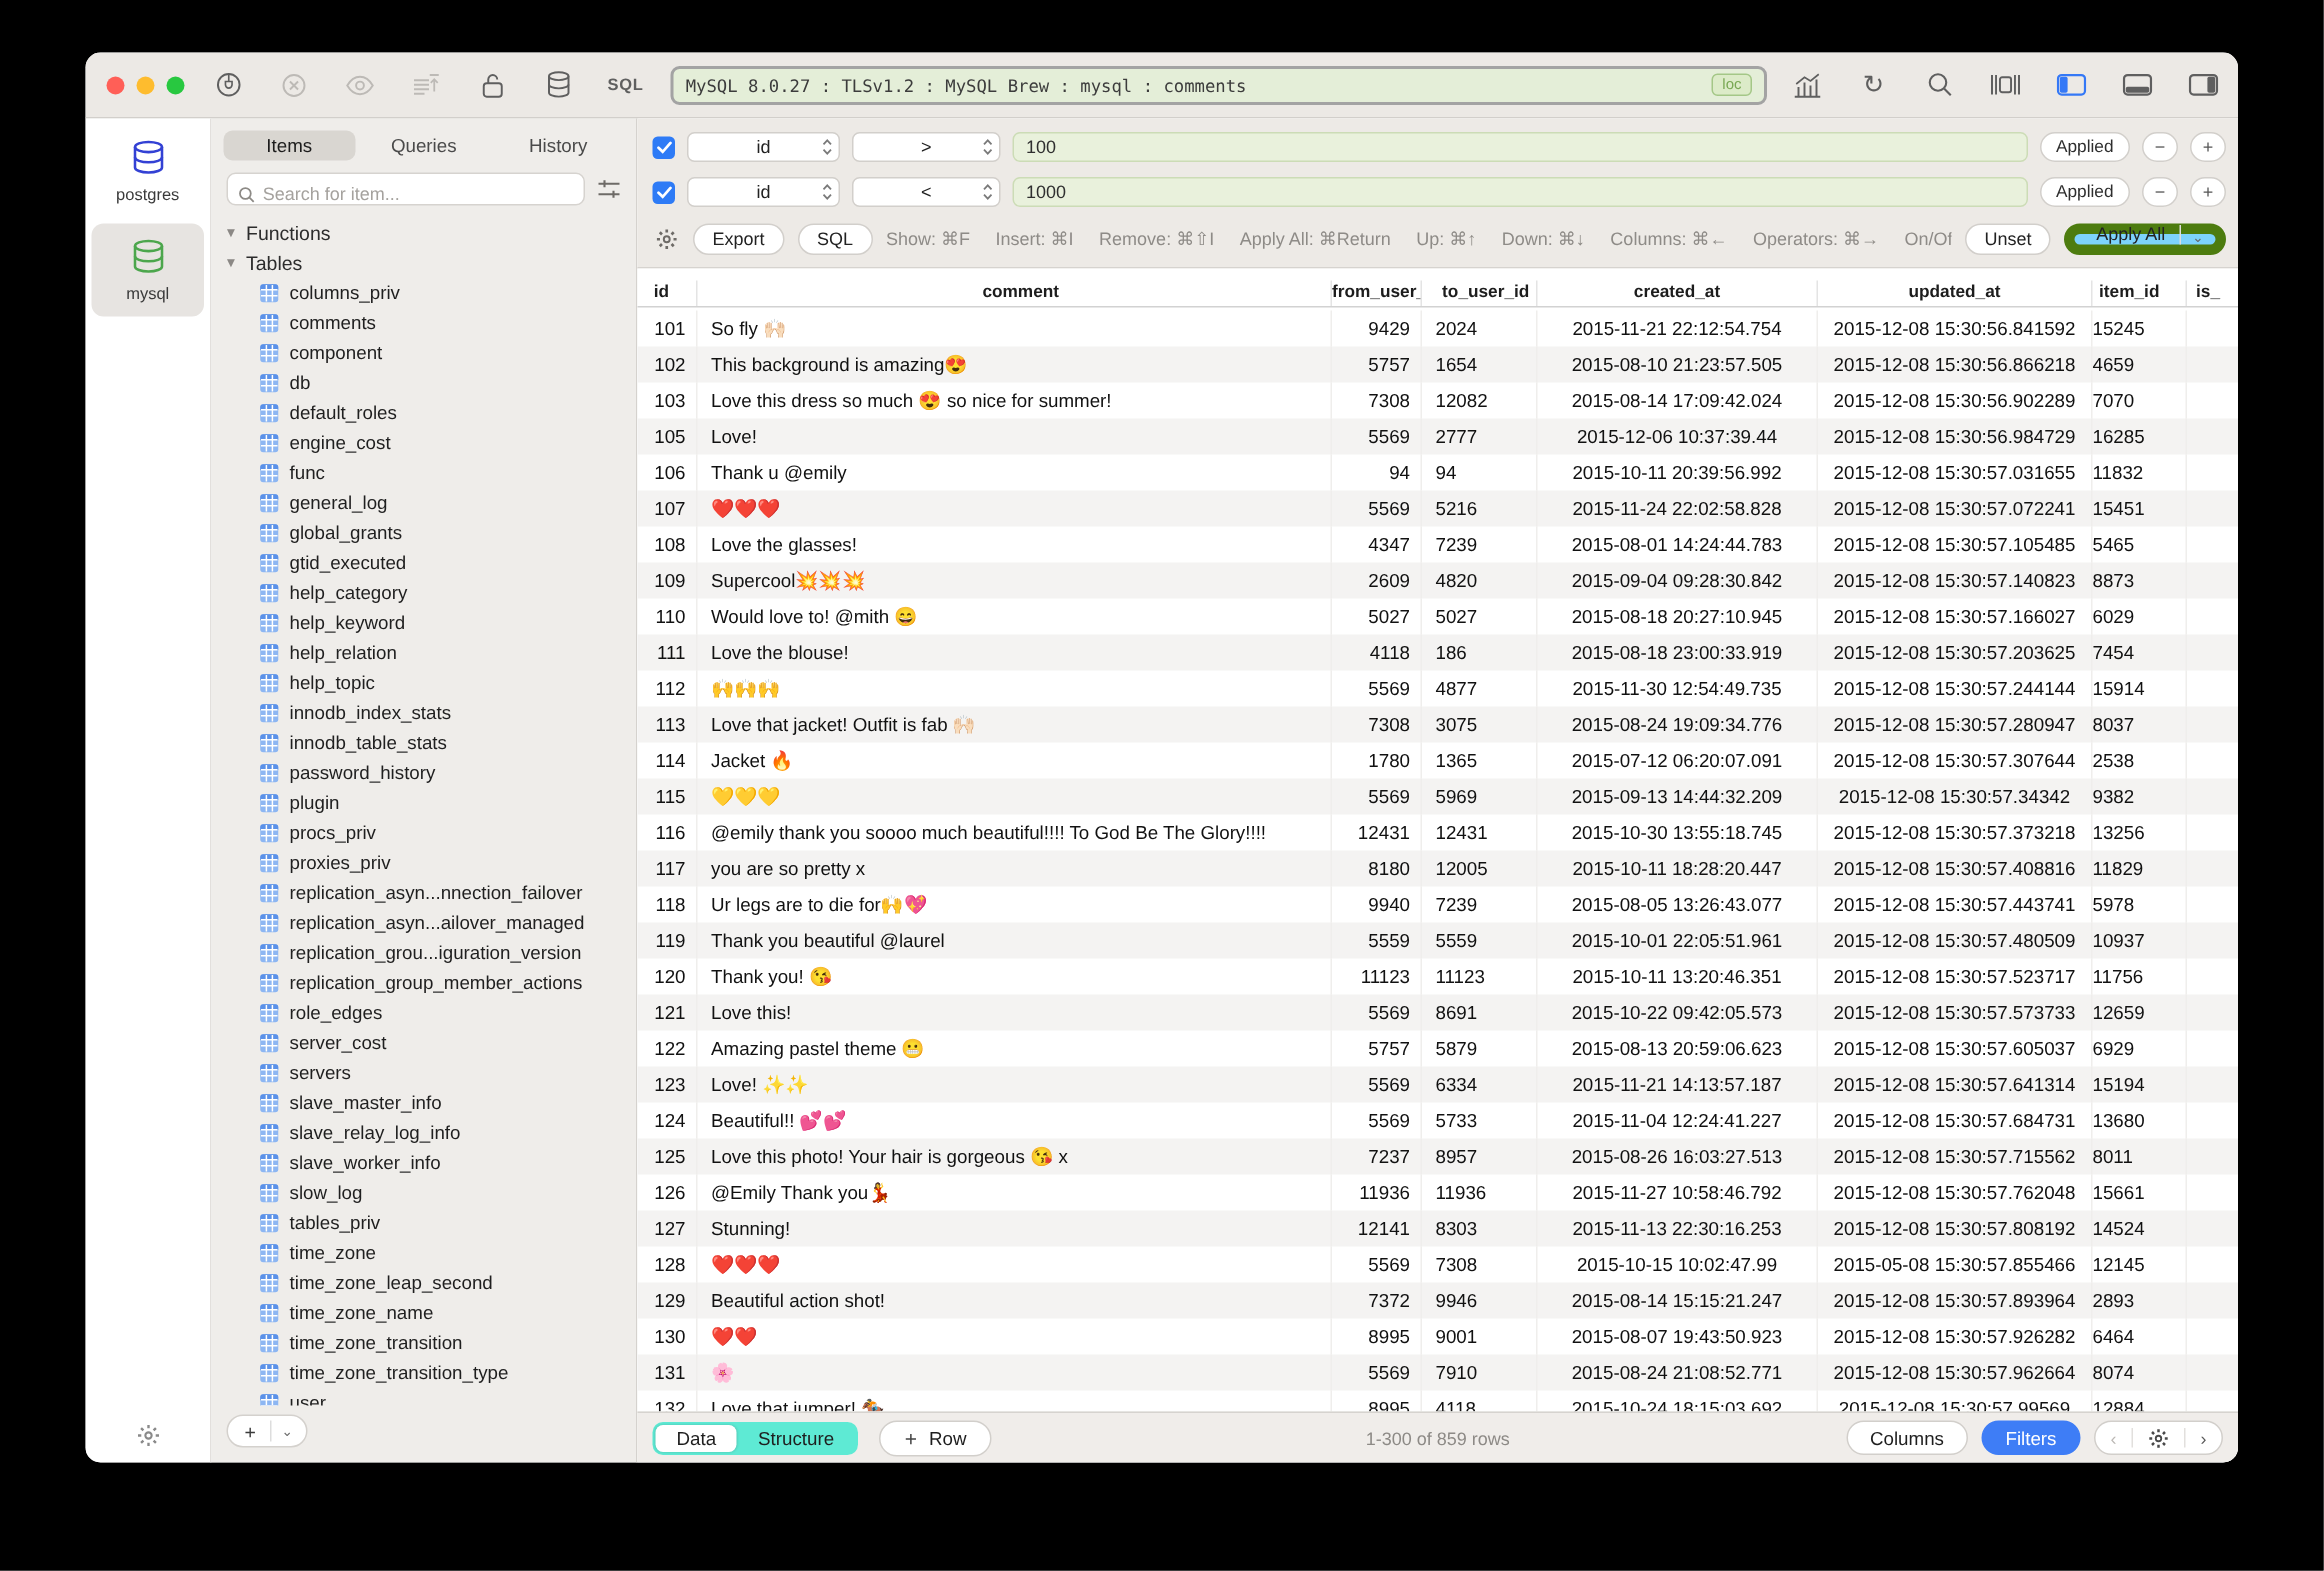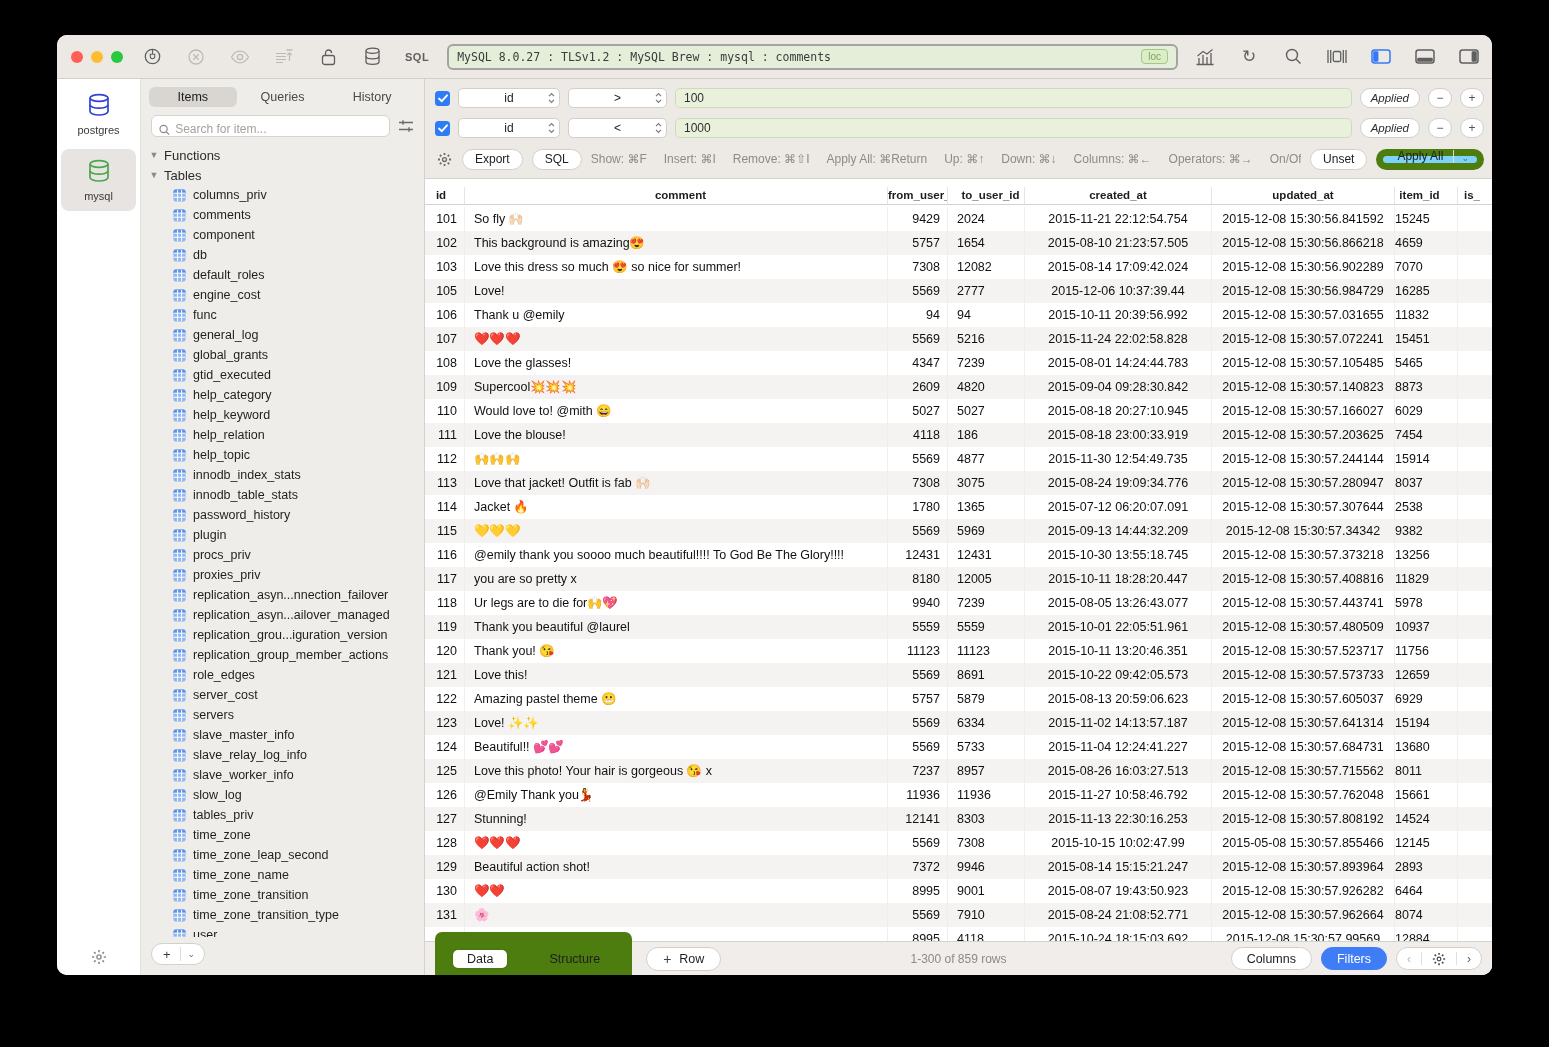--- a/index.html
+++ b/index.html
@@ -60,21 +60,21 @@
   .main { flex:1; display:flex; flex-direction:column; min-width:0; background:#fff; }
   .filter-panel { background:#edeae6; border-bottom:1px solid #d6d3cf; padding:9px 8px 8px 10px; flex:0 0 auto; }
   .filter-row { display:flex; align-items:center; gap:8px; height:20px; margin-bottom:10px; }
   .fcheck { width:15px; height:15px; border-radius:3.5px; background:#2e7bf6; display:flex; align-items:center; justify-content:center; flex:0 0 auto; }
   .fselect { background:#fff; border:1px solid #d2cfcb; border-radius:5px; height:20px; display:flex; align-items:center; font-size:12px; color:#222; position:relative; justify-content:center; }
   .fselect .lbl { flex:1; text-align:center; }
   .fselect .steppers { position:absolute; right:4px; top:3px; color:#7a7a7a; }
   .fsel-col { width:102px; }
   .fsel-op { width:99px; }
   .fvalue { flex:1; height:20px; background:#e9f1dc; border:1px solid #ccdcb6; border-radius:5px; font-size:12px; color:#2f2f2f; display:flex; align-items:center; padding:0 8px; }
-  .pill-btn { background:#fff; border:1px solid #d2cfcb; border-radius:10px; height:20px; font-size:11.5px; color:#2e2e2e; display:flex; align-items:center; justify-content:center; padding:0 10px;font-style:italic; }
+  .pill-btn { background:#fff; border:1px solid #d2cfcb; border-radius:10px; height:20px; font-size:11.5px; color:#2e2e2e; display:flex; align-items:center; justify-content:center; padding:0 10px; }
   .round-btn { width:24px; height:20px; background:#fff; border:1px solid #d2cfcb; border-radius:10px; font-size:12px; color:#555; display:flex; align-items:center; justify-content:center; }
   .filter-toolbar { display:flex; align-items:center; gap:9px; height:22px; }
   .ft-gear { color:#6e6b67; width:18px; display:flex; justify-content:center; }
   .ft-btn { background:#fff; border:1px solid #d2cfcb; border-radius:11px; height:21px; padding:0 12px; font-size:12px; color:#222; display:flex; align-items:center; }
   .shortcuts { flex:1; display:flex; gap:17px; font-size:12px; color:#8e8b87; white-space:nowrap; overflow:hidden; }
   .apply-all { display:flex; align-items:flex-end; gap:0; background:#7dd3fc; border:7px solid #4d7c0f; border-radius:11px; height:21px; padding:0 8px 0 14px; font-size:12px; color:#222; }
   .apply-all .divider { width:1px; height:13px; background:#ddd; margin:0 7px 0 10px; }
   .apply-all .caret { font-size:9px; color:#666; }
   
   .grid { flex:1; display:flex; flex-direction:column; min-height:0; padding-top:8px; background:#fff; }
@@ -88,21 +88,21 @@
   .cell { font-size:12.5px; color:#111; line-height:24px; white-space:nowrap; overflow:hidden; border-right:1px solid #efeeec; }
   .c0 { text-align:right; padding-right:7px; }
   .c1 { text-align:left; padding-left:9px; }
   .c2 { text-align:right; padding-right:7px; }
   .c3 { text-align:left; padding-left:9px; }
   .c4, .c5 { text-align:center; }
   .c6 { text-align:left; padding-right:13px; }
   .c7 { border-right:none; }
   
   .statusbar { height:34px; background:#f0edea; border-top:1px solid #d6d3cf; display:flex; align-items:center; padding:0 10px; position:relative; flex:0 0 auto; }
-  .seg { display:flex; background:#4d7c0f; border-radius:7px; padding:18px;gap:28px; }
+  .seg { display:flex; background:#5eead4; border-radius:7px; padding:2px; }
   .seg-item { font-size:12.5px; color:#1e1e1e; padding:2px 14px; border-radius:5px; }
   .seg-item.active { background:#fff; box-shadow:0 0 2px rgba(0,0,0,.18); }
   .addrow-btn { display:flex; align-items:center; gap:8px; background:#fff; border:1px solid #d2cfcb; border-radius:13px; height:24px; padding:0 16px; font-size:12.5px; color:#1e1e1e; margin-left:14px; }
   .addrow-btn .pl { font-size:14px; color:#444; }
   .rowcount { position:absolute; left:50%; transform:translateX(-50%); font-size:12px; color:#8d8a86; }
   .sb-right { margin-left:auto; display:flex; align-items:center; gap:9px; }
   .sb-btn { background:#fff; border:1px solid #d2cfcb; border-radius:12px; height:23px; padding:0 15px; font-size:12.5px; color:#1e1e1e; display:flex; align-items:center; }
   .sb-btn.primary { background:#3e7df6; border-color:#3e7df6; color:#fff; }
   .nav-group { display:flex; align-items:center; background:#fff; border:1px solid #d2cfcb; border-radius:12px; height:23px; overflow:hidden; }
   .nav-group > div { padding:0 10px; display:flex; align-items:center; height:100%; }
@@ -1051,21 +1051,21 @@
               <div class="cell c4">2015-08-13 20:59:06.623</div>
               <div class="cell c5">2015-12-08 15:30:57.605037</div>
               <div class="cell c6">6929</div>
               <div class="cell c7"></div>
             </div>
             <div class="grid-row alt">
               <div class="cell c0">123</div>
               <div class="cell c1">Love! ✨✨</div>
               <div class="cell c2">5569</div>
               <div class="cell c3">6334</div>
-              <div class="cell c4">2015-11-02 14:13:57.187</div>
+              <div class="cell c4">2015-11-21 14:13:57.187</div>
               <div class="cell c5">2015-12-08 15:30:57.641314</div>
               <div class="cell c6">15194</div>
               <div class="cell c7"></div>
             </div>
             <div class="grid-row">
               <div class="cell c0">124</div>
               <div class="cell c1">Beautiful!! 💕💕</div>
               <div class="cell c2">5569</div>
               <div class="cell c3">5733</div>
               <div class="cell c4">2015-11-04 12:24:41.227</div>

